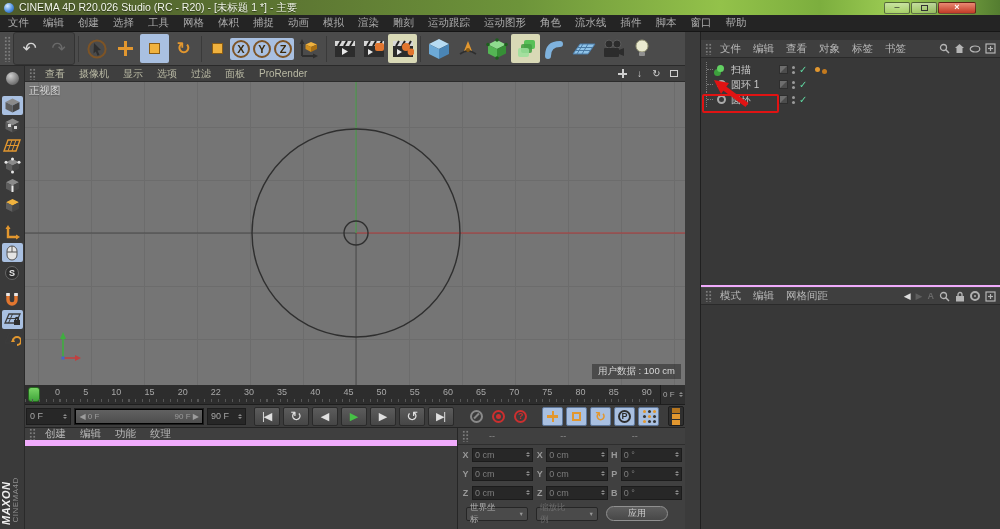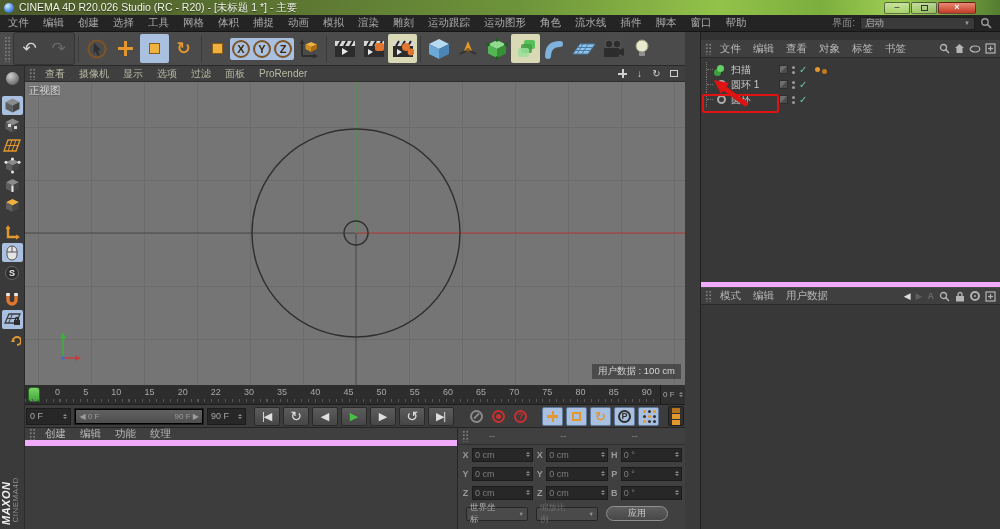--- a/index.html
+++ b/index.html
@@ -167,21 +167,21 @@
     display:flex;align-items:center;justify-content:center;}
 
   
   .rpanel{position:absolute;left:700px;top:32px;width:315px;height:497px;background:#333;
     border-left:1px solid #202020;padding-top:8px;}
   .rp-inner{position:relative;width:300px;height:493px;}
   .om-menu{height:18px;background:#3f3f3f;border-bottom:1px solid #2a2a2a;display:flex;
     align-items:center;padding:0 2px;}
   .om-menu .mitem{margin:0 6px;font-size:10.5px;color:#b8b8b8;}
   .om-icons{margin-left:auto;display:flex;align-items:center;gap:4px;margin-right:3px;}
-  .om-body{position:relative;height:229px;background:#383838;border-bottom:5px solid #f0abfc;padding-top:4px;}
+  .om-body{position:relative;height:229px;background:#383838;border-bottom:2px solid #f0abfc;padding-top:4px;}
   .orow{display:flex;align-items:center;height:15px;padding-left:5px;font-size:10px;color:#c9c9c9;}
   .stub{width:9px;height:15px;border-left:1px dotted #7a7a7a;position:relative;flex:none;}
   .stub::after{content:"";position:absolute;left:0;top:7px;width:6px;border-top:1px dotted #7a7a7a;}
   .oicon{width:13px;display:flex;align-items:center;justify-content:center;flex:none;margin-right:3px;}
   .sweep{width:7px;height:7px;border-radius:50%;background:#62d062;
     box-shadow:-3px 4px 0 #3da03d;margin:-3px 2px 0 0;}
   .ringicon{width:9px;height:9px;border-radius:50%;border:2px solid #aaa;}
   .oname{width:48px;white-space:nowrap;overflow:hidden;}
   .ocols{display:flex;align-items:center;gap:4px;}
   .vissq{width:9px;height:9px;background:linear-gradient(135deg,#6e6e6e 45%,#4c4c4c 55%);border:1px solid #2e2e2e;}
@@ -225,31 +225,20 @@
       <span class="wbtn">–</span>
       <span class="wbtn">
           <span class="maxbox"></span>
         </span>
       <span class="wbtn close">×</span>
     </span>
   </div>
 
   <div class="menubar">
     <span><span class="mitem">文件</span><span class="mitem">编辑</span><span class="mitem">创建</span><span class="mitem">选择</span><span class="mitem">工具</span><span class="mitem">网格</span><span class="mitem">体积</span><span class="mitem">捕捉</span><span class="mitem">动画</span><span class="mitem">模拟</span><span class="mitem">渲染</span><span class="mitem">雕刻</span><span class="mitem">运动跟踪</span><span class="mitem">运动图形</span><span class="mitem">角色</span><span class="mitem">流水线</span><span class="mitem">插件</span><span class="mitem">脚本</span><span class="mitem">窗口</span><span class="mitem">帮助</span></span>
-    <span class="mb-right">
-      <span class="iface-label">界面:</span>
-      <span class="iface-dd">
-        <span>启动</span>
-        <span class="arr">▼</span>
-      </span>
-      <svg width="12" height="12">
-          <circle cx="5" cy="5" r="3.2" fill="none" stroke="#9a9a9a" stroke-width="1.4"></circle>
-          <line x1="7.6" y1="7.6" x2="11" y2="11" stroke="#9a9a9a" stroke-width="1.6"></line>
-        </svg>
-    </span>
   </div>
 
   <div class="toolbar">
     <span class="grip"></span>
     <span class="sunken">
       <span class="ticon">
           <span class="glyph">↶</span>
         </span>
       <span class="ticon">
           <span class="glyph dim">↷</span>
@@ -795,21 +784,21 @@
         </div>
 
         <div class="anno-box"></div>
         <svg class="anno">
           <line x1="46" y1="47" x2="23" y2="30" stroke="#e01313" stroke-width="5"></line>
           <polygon points="13,22 28,25 20,36" fill="#e01313"></polygon>
         </svg>
       </div>
       <div class="am-menu">
         <span class="grip" style="height:12px"></span>
-        <span><span class="mitem">模式</span><span class="mitem">编辑</span><span class="mitem">用户数据</span></span>
+        <span><span class="mitem">模式</span><span class="mitem">编辑</span><span class="mitem">网格间距</span></span>
         <span class="am-icons">
           <span class="tri">◀</span>
           <span class="tri dim">▶</span>
           <span class="alet">A</span>
           <svg width="11" height="11">
               <circle cx="4.5" cy="4.5" r="3" fill="none" stroke="#b5b5b5" stroke-width="1.3"></circle>
               <line x1="6.8" y1="6.8" x2="10" y2="10" stroke="#b5b5b5" stroke-width="1.5"></line>
             </svg>
           <svg width="10" height="11">
               <rect x="1" y="5" width="8" height="5.5" fill="#b5b5b5"></rect>

